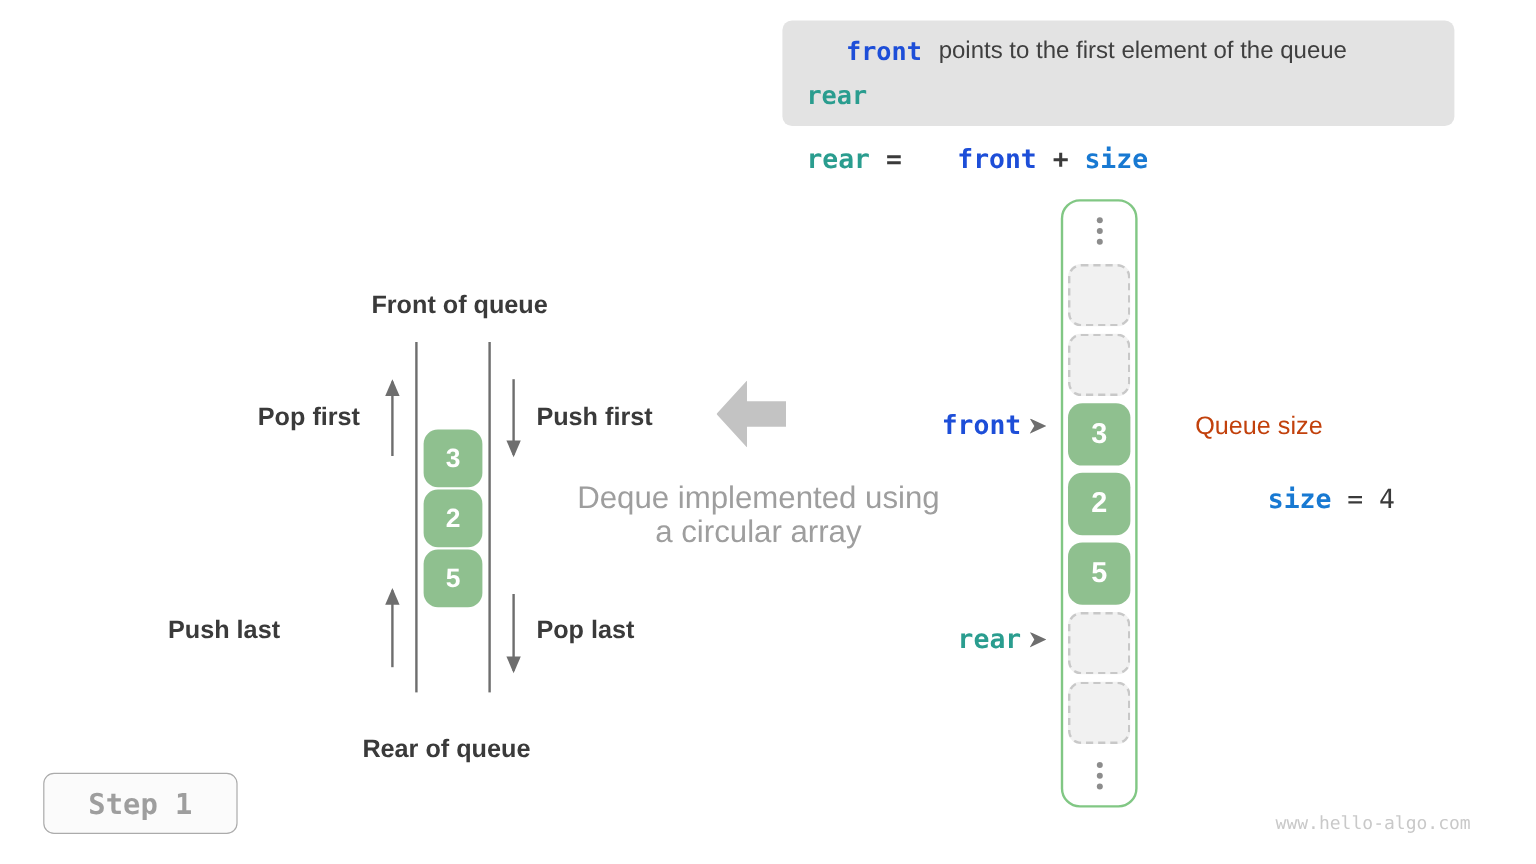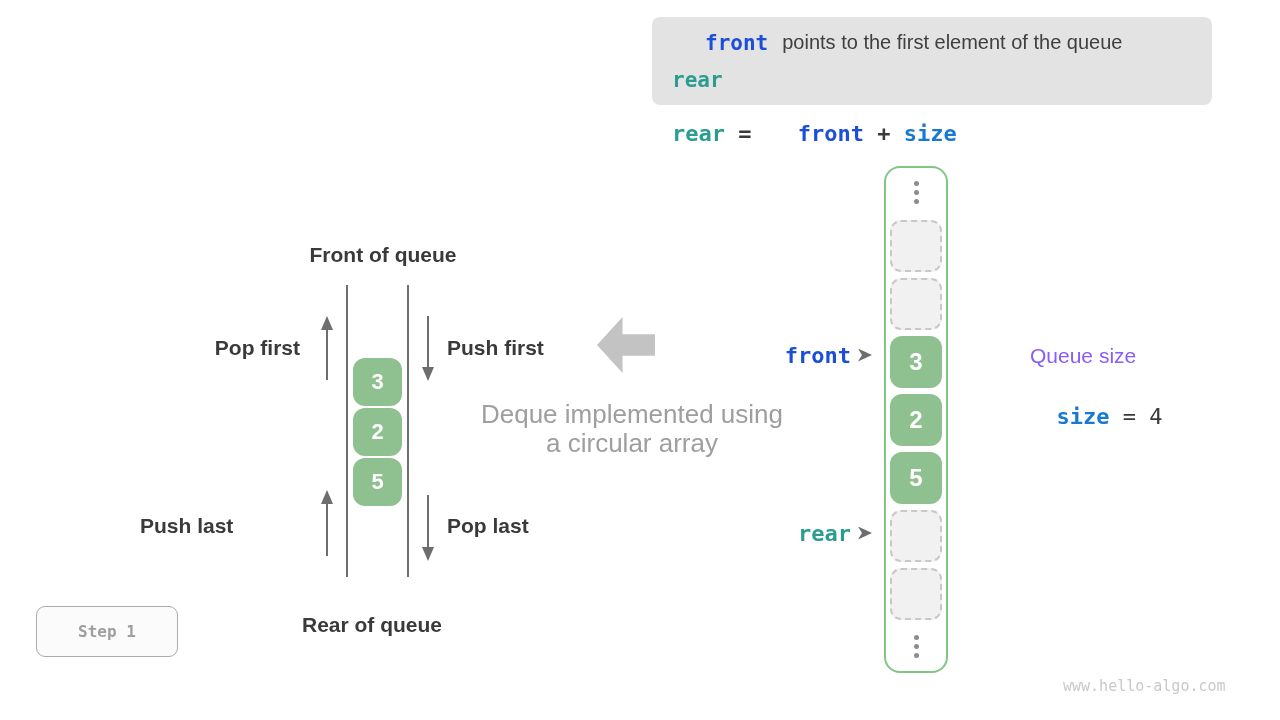--- a/index.html
+++ b/index.html
@@ -102,31 +102,31 @@
   }
   .pointer-front { top:342px; }
   .pointer-rear  { top:520px; }
   .pointer-label { font-family:"DejaVu Sans Mono", monospace; font-weight:bold; font-size:22px; }
   .pointer-arrowhead {
     width:14px; height:13px; background:#6E6E6E; flex:0 0 auto;
     clip-path:polygon(0 0, 100% 50%, 0 100%, 28% 50%);
   }
 
   
-  .queue-size-title { left:1030px; top:344px; font-size:21px; color:#8b5cf6; }
+  .queue-size-title { left:996px; top:344px; font-size:21px; color:#c2410c; }
   .size-line { left:1030px; top:379px; font-family:"DejaVu Sans Mono", monospace; font-size:22px; white-space:pre; }
   .size-line .var { font-weight:bold; }
 
   
   .step-badge {
-    left:36px; top:606px; width:142px; height:51px;
+    left:36px; top:644px; width:162px; height:51px;
     background:#FBFBFB; border:1.5px solid #ABABAB; border-radius:9px;
     display:flex; align-items:center; justify-content:center;
     font-family:"DejaVu Sans Mono", monospace; font-weight:bold;
-    font-size:16px; color:#9E9E9E;
+    font-size:24px; color:#9E9E9E;
   }
 
   
   .watermark {
     left:1063px; top:677px;
     font-family:"DejaVu Sans Mono", monospace;
     font-size:15px; color:#C9C9C9;
   }
 </style>
 </head>

